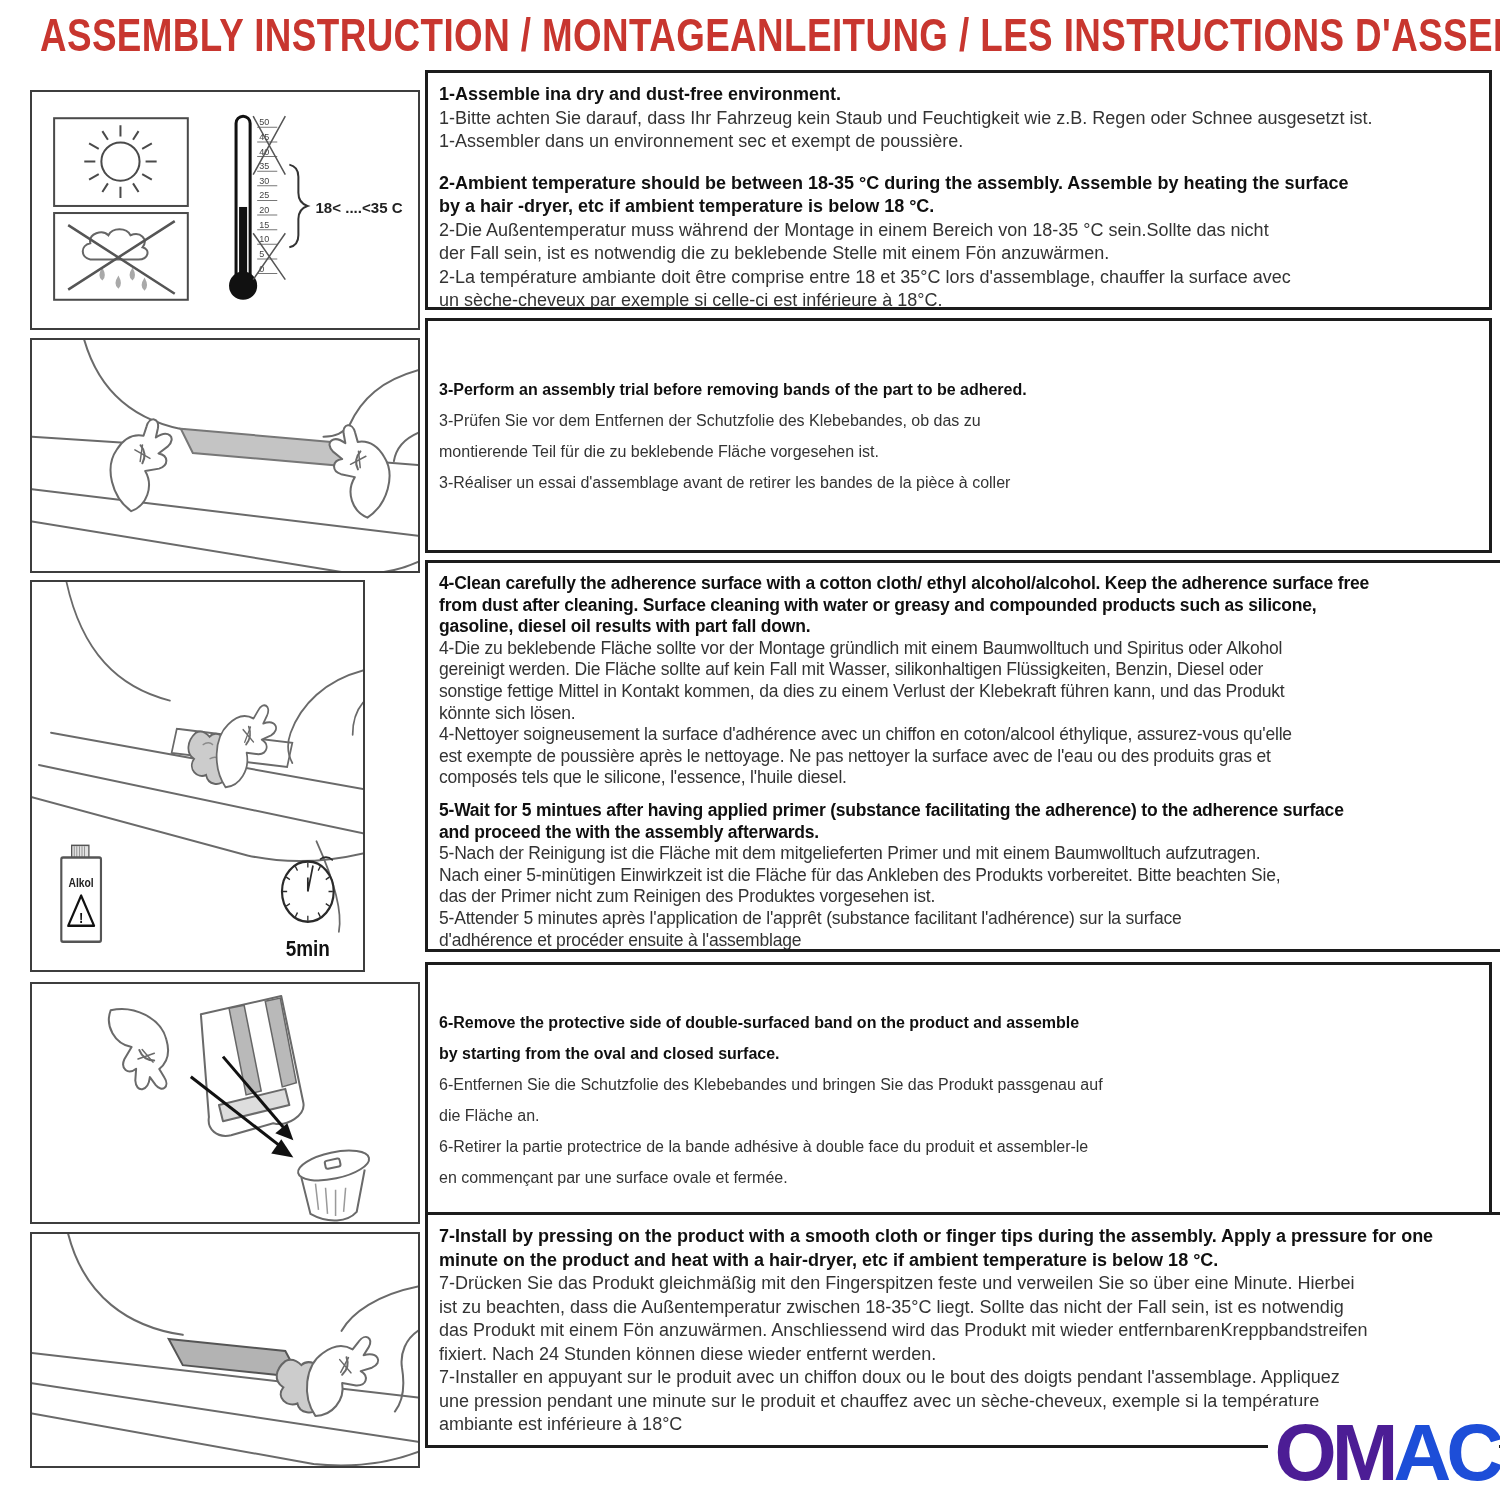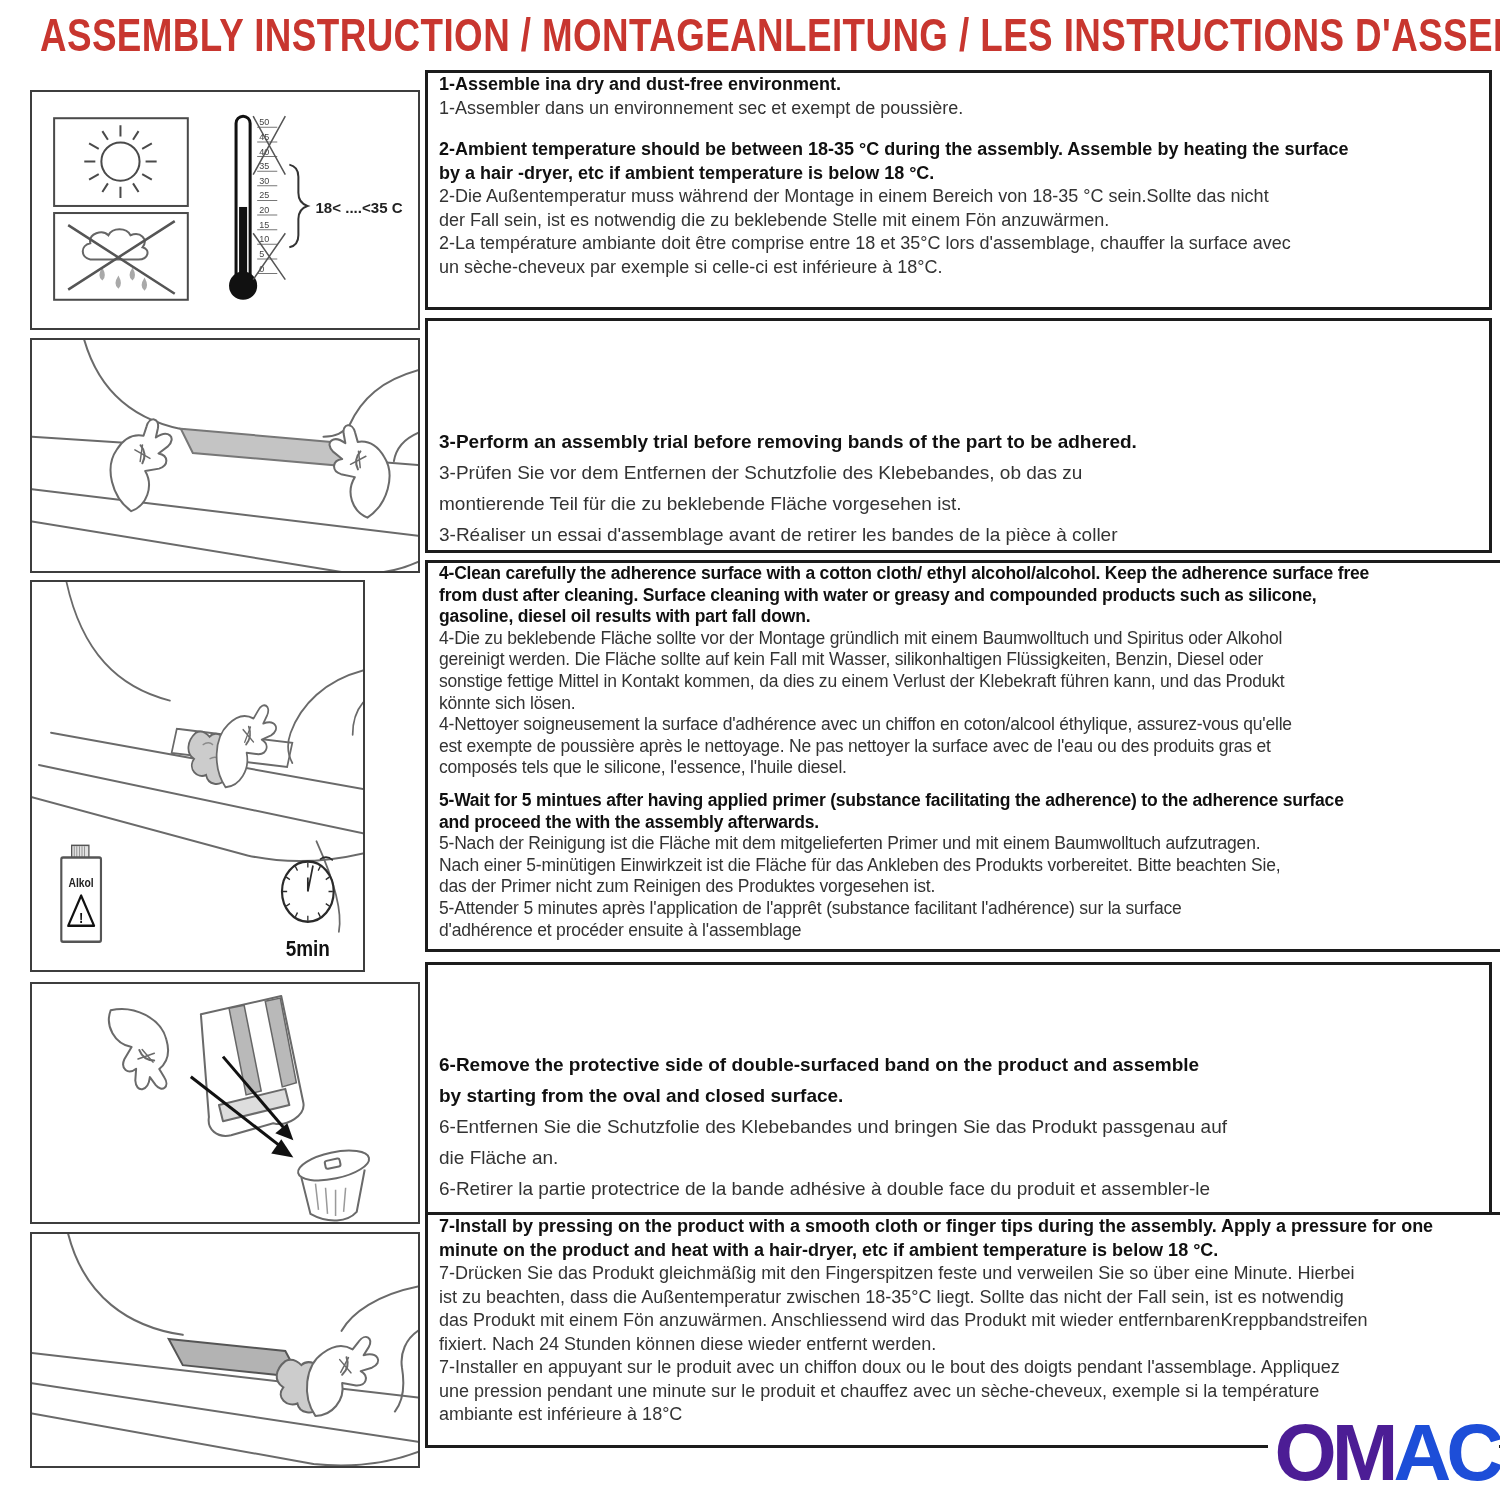--- a/index.html
+++ b/index.html
@@ -5,26 +5,26 @@
   html,body { margin:0; padding:0; background:#ffffff; }
   body { width:1500px; height:1500px; position:relative; font-family:"Liberation Sans",sans-serif; overflow:hidden; }
   .page { position:absolute; inset:0; background:#fff; }
   .title {
     position:absolute; left:40px; top:8px; white-space:nowrap;
     font-size:46px; font-weight:bold; letter-spacing:.5px; color:#c8362f;
     transform:scaleX(.80); transform-origin:left center;
   }
   .box { position:absolute; background:#fff; box-sizing:border-box; }
   .illus { border:2px solid #3d3d3d;margin-top:20px; }
-  .txt { border:3px solid #1c1c1c; padding:0 11px; overflow:hidden; color:#333; }
+  .txt { border:3px solid #1c1c1c; padding:10px 11px; overflow:hidden; color:#333; }
   .txt p { margin:0; white-space:pre-line; }
   .txt p.b { font-weight:bold; color:#101010; }
   .t-sm  { font-size:18px;   line-height:23.5px; }
   .t-r3  { font-size:17.5px; line-height:21.6px; letter-spacing:-.2px; }
-  .t-lg  { font-size:19px;   line-height:31px; display:flex; flex-direction:column; justify-content:flex-end; }
+  .t-lg  { font-size:16px;   line-height:31px; display:flex; flex-direction:column; justify-content:center; }
   .gap   { margin-top:18px !important; }
   .gap-sm{ margin-top:11px !important; }
   svg { display:block; width:100%; height:100%; font-family:inherit; }
   .logo {
     position:absolute; left:1268px; top:1406px; width:231px; height:94px;
     background:#fff; display:flex; align-items:center; justify-content:flex-end;
     font-weight:bold; font-size:80px; letter-spacing:-5px; line-height:1;
   }
   .logo .om { color:#4c1d95; }
   .logo .ac { color:#1d4ed8; }
@@ -78,20 +78,21 @@
           <text x="226" y="178">0</text>
         </g>
         <path d="M 220,24 L 252,82 M 252,24 L 220,82 M 220,140 L 252,186 M 252,140 L 220,186" stroke="#555" stroke-width="1.5" fill="none"></path>
         <path d="M 256,72 q 9,2 9,12 l 0,16 q 0,10 9,13 q -9,3 -9,13 l 0,16 q 0,10 -9,12" stroke="#333" stroke-width="2" fill="none"></path>
         <text x="282" y="120" font-size="15" font-weight="bold" fill="#222">18&lt; ....&lt;35 C</text>
       </g>
     </svg>
   </div>
   <div class="box txt t-sm" style="left:425px; top:70px; width:1067px; height:240px;">
     <p class="b">1-Assemble ina dry and dust-free environment.</p>
+    <p>1-Bitte achten Sie darauf, dass Ihr Fahrzeug kein Staub und Feuchtigkeit wie z.B. Regen oder Schnee ausgesetzt ist.</p>
     <p>1-Assembler dans un environnement sec et exempt de poussière.</p>
     <p class="b gap">2-Ambient temperature should be between 18-35 °C  during the assembly. Assemble by heating the surface
 by a hair -dryer, etc if ambient temperature is below 18 °C.</p>
     <p>2-Die Außentemperatur muss während der Montage in einem Bereich von 18-35 °C  sein.Sollte das nicht
 der Fall sein, ist es notwendig die zu beklebende Stelle mit einem Fön anzuwärmen.</p>
     <p>2-La température ambiante doit être comprise entre 18 et 35°C lors d'assemblage, chauffer la surface avec
 un sèche-cheveux par exemple si celle-ci est inférieure à 18°C.</p>
   </div>
 
   <div class="box illus" style="left:30px; top:318px; width:390px; height:235px;">

